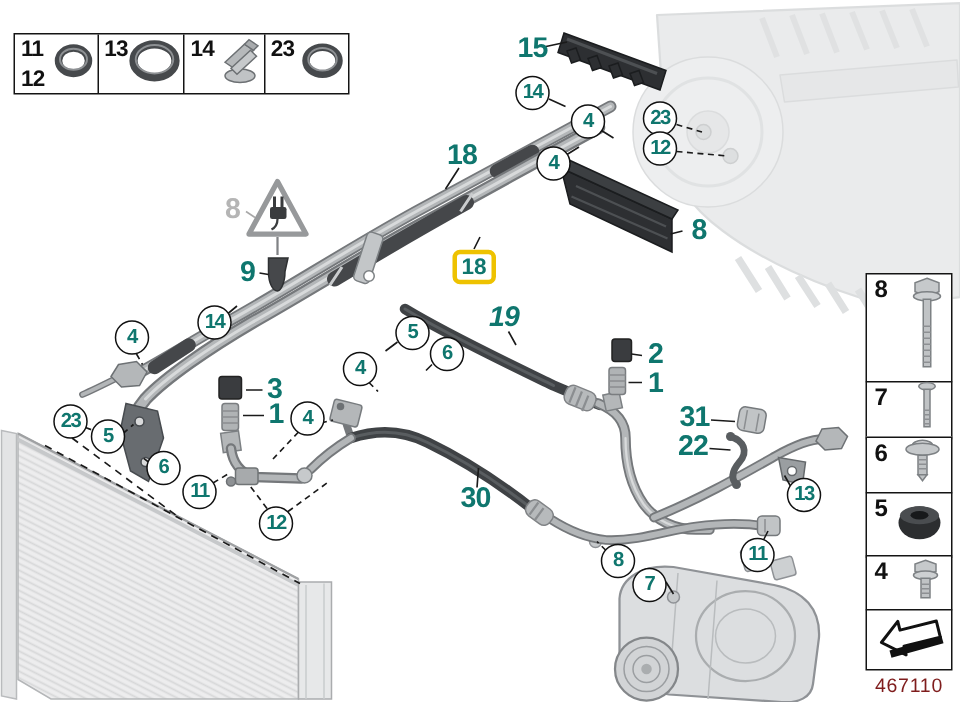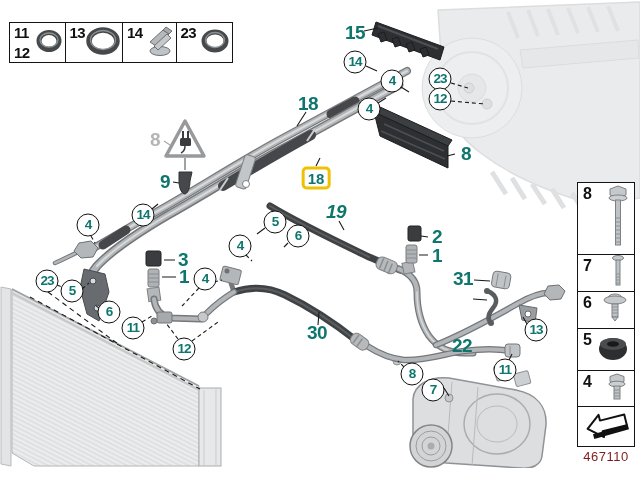--- a/index.html
+++ b/index.html
@@ -352,21 +352,21 @@
       <div class="co co-circle" style="left: 298px; top: 236px;">6</div>
       <div class="co co-bold" style="left: 437px; top: 237px;">2</div>
       <div class="co co-circle" style="left: 240px; top: 246px;">4</div>
       <div class="co co-bold" style="left: 437px; top: 256px;">1</div>
       <div class="co co-bold" style="left: 183px; top: 260px;">3</div>
       <div class="co co-bold" style="left: 184px; top: 277px;">1</div>
       <div class="co co-circle" style="left: 205px; top: 279px;">4</div>
       <div class="co co-bold" style="left: 463px; top: 279px;">31</div>
       <div class="co co-circle" style="left: 47px; top: 281px;">23</div>
       <div class="co co-circle" style="left: 72px; top: 291px;">5</div>
-      <div class="co co-bold" style="left: 462px; top: 298px; margin-top: 48px;">22</div>
+      <div class="co co-bold" style="left: 462px; top: 298px;">22</div>
       <div class="co co-circle" style="left: 109px; top: 312px;">6</div>
       <div class="co co-circle" style="left: 133px; top: 328px;">11</div>
       <div class="co co-circle" style="left: 536px; top: 330px;">13</div>
       <div class="co co-bold" style="left: 317px; top: 333px;">30</div>
       <div class="co co-circle" style="left: 184px; top: 349px;">12</div>
       <div class="co co-circle" style="left: 505px; top: 370px;">11</div>
       <div class="co co-circle" style="left: 412px; top: 374px;">8</div>
       <div class="co co-circle" style="left: 433px; top: 390px;">7</div>
     </div>
 </div>

